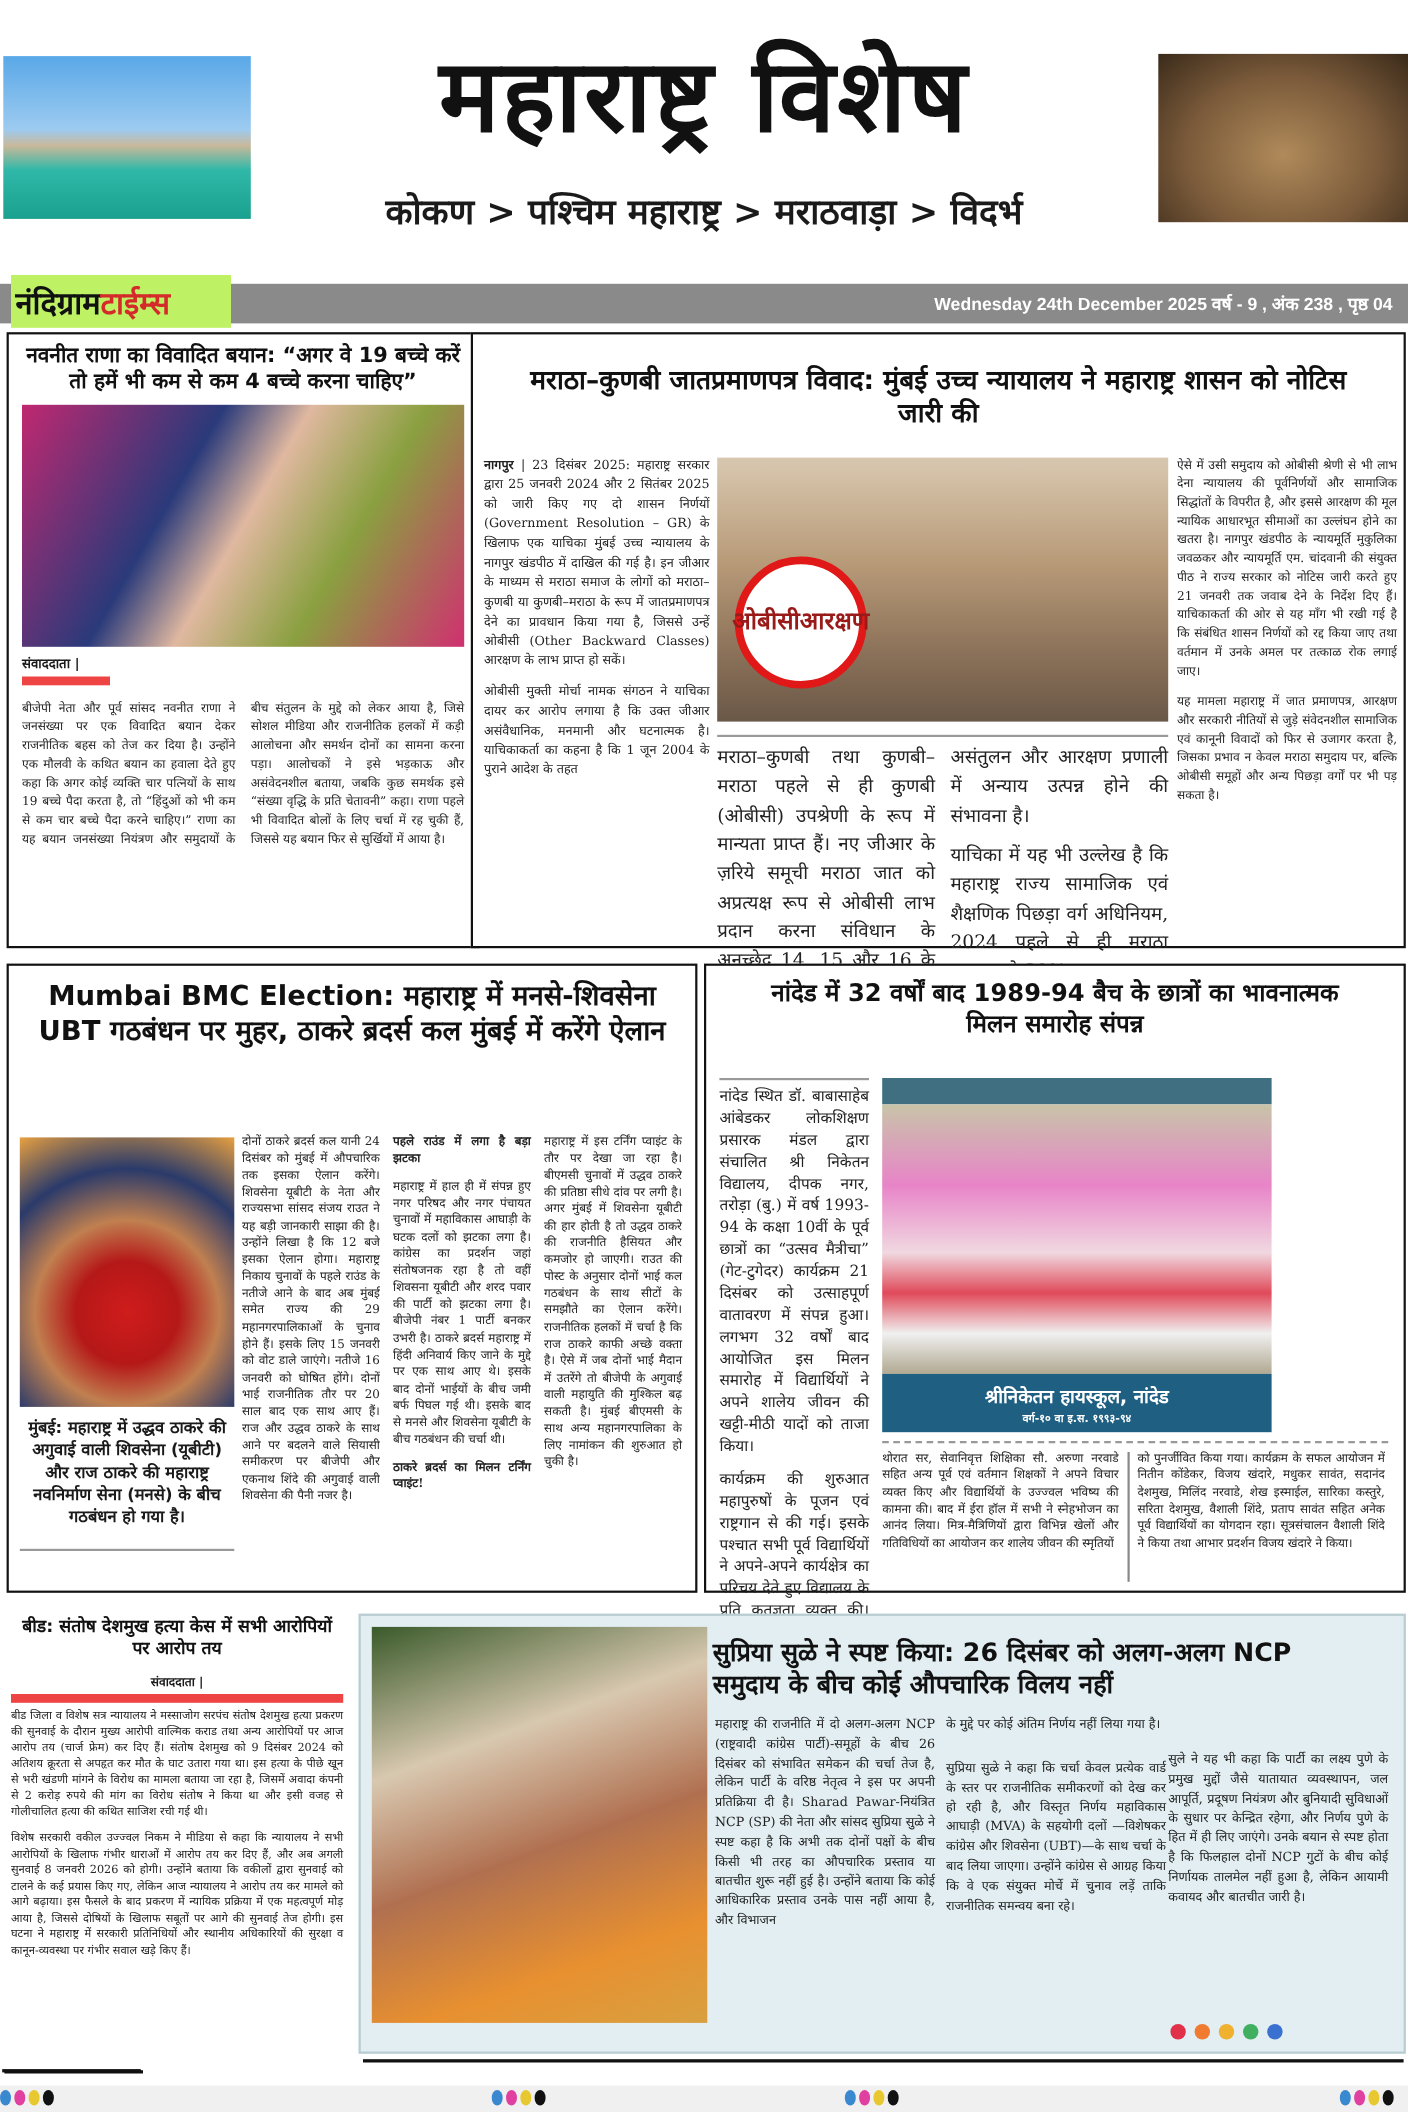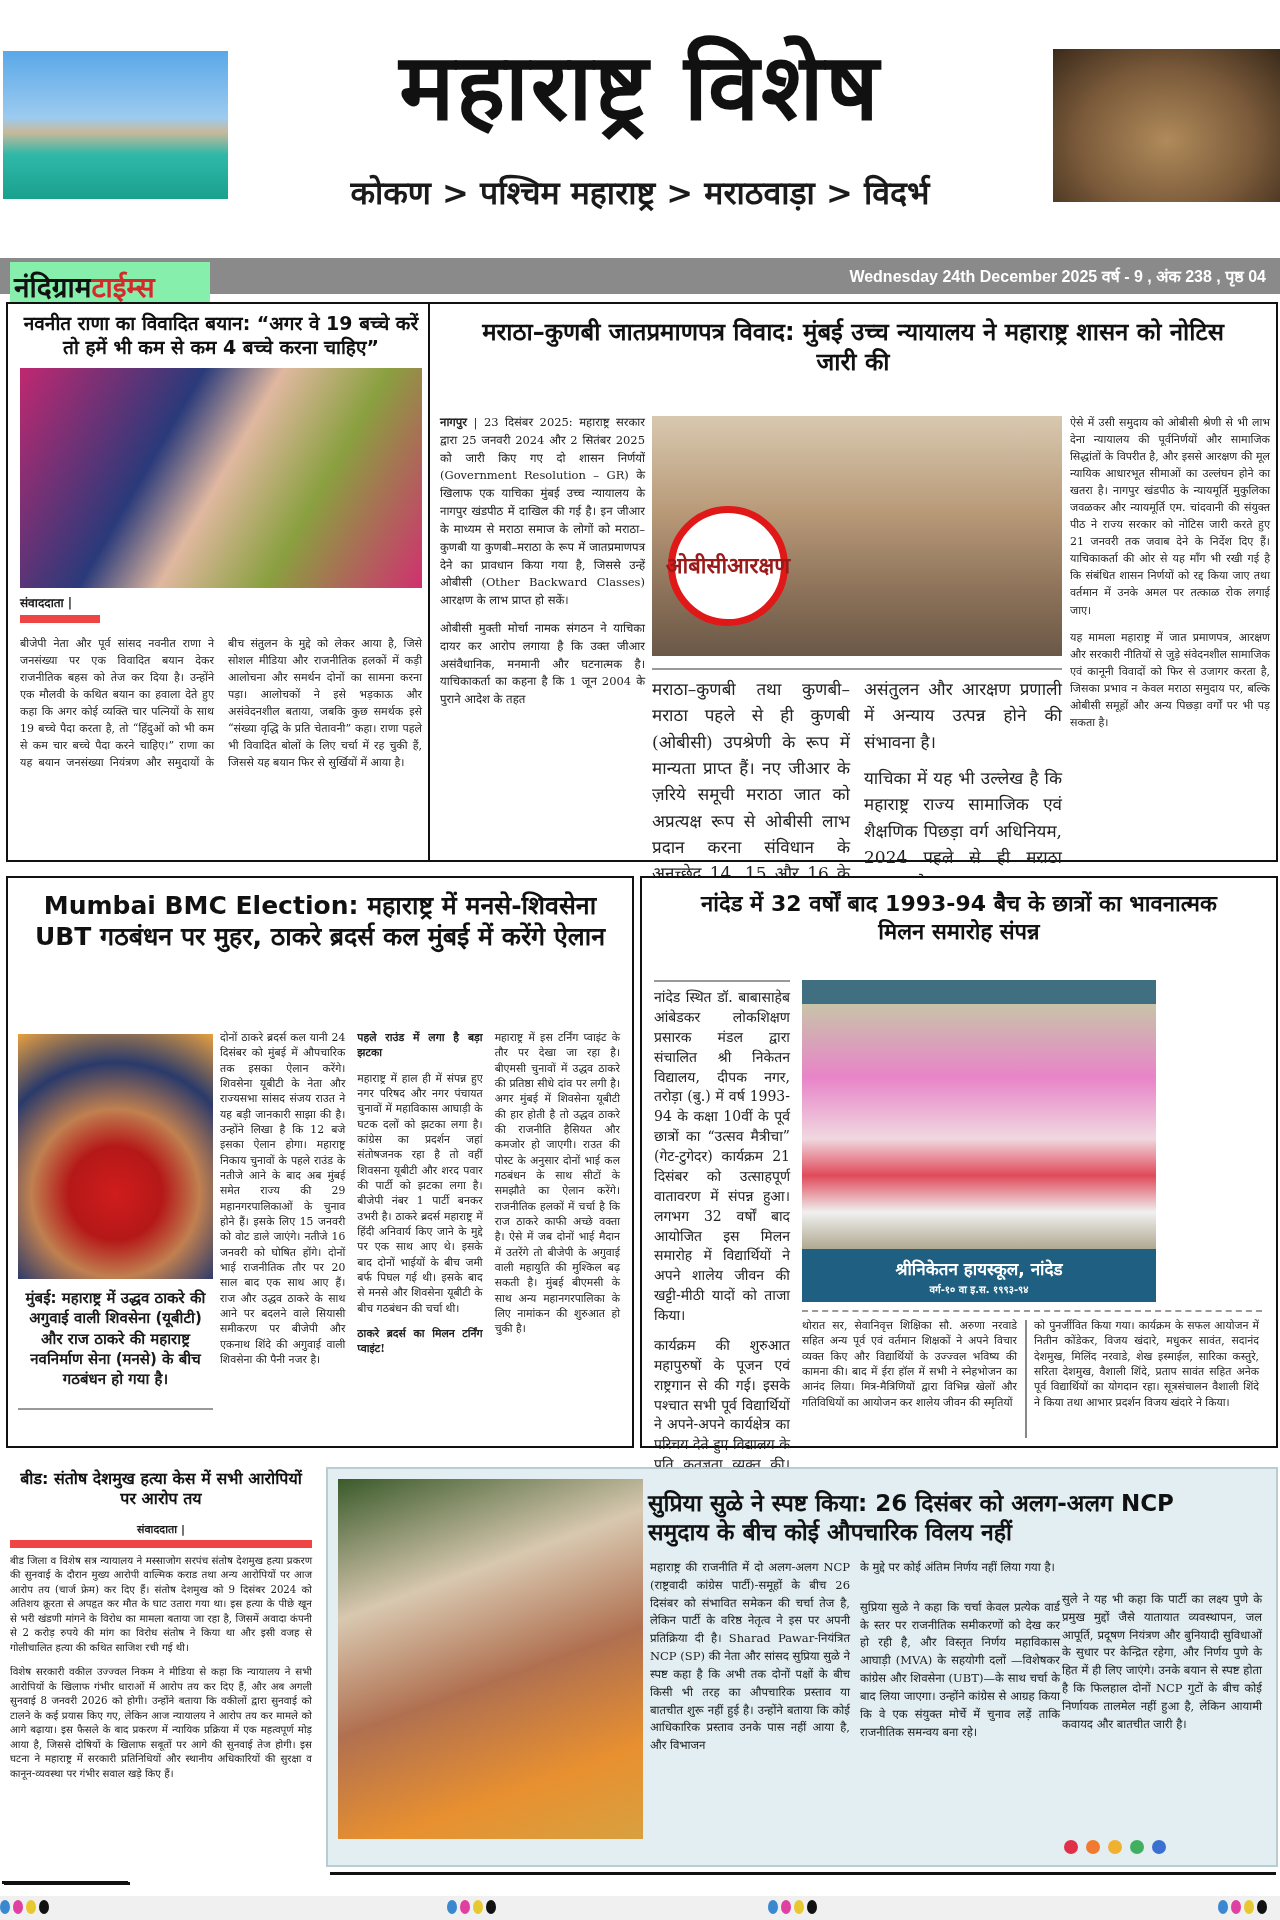--- a/index.html
+++ b/index.html
@@ -2,21 +2,21 @@
 <html><head>
 <meta charset="utf-8">
 <style>
   * { box-sizing: border-box; margin: 0; padding: 0; }
   body { width: 1280px; height: 1920px; background: #ffffff; font-family: "DejaVu Serif", serif; color: #1a1a1a; position: relative; overflow: hidden; }
   .abs { position: absolute; }
   .masthead-title { left: 0; width: 1280px; top: 30px; text-align: center; font-family: "DejaVu Sans", sans-serif; font-weight: bold; font-size: 92px; color: #8b4a42; letter-spacing: 2px; line-height: 1.1; }
   .masthead-sub { left: 0; width: 1280px; top: 170px; text-align: center; font-family: "DejaVu Sans", sans-serif; font-weight: bold; font-size: 32px; color: #1a1a1a; }
   .photo { background: linear-gradient(135deg,#7aa,#356); overflow: hidden; }
   .topbar { left: 0; top: 258px; width: 1280px; height: 36px; background: #8a8a8a; }
-  .logo-box { left: 10px; top: 262px; width: 200px; height: 48px; background: #86efac; display: flex; align-items: center; padding-left: 4px; font-family: "DejaVu Sans", sans-serif; font-weight: bold; font-size: 28px; }
+  .logo-box { left: 10px; top: 250px; width: 200px; height: 48px; background: #bef264; display: flex; align-items: center; padding-left: 4px; font-family: "DejaVu Sans", sans-serif; font-weight: bold; font-size: 28px; }
   .logo-black { color: #111; }
   .logo-red { color: #d42a2a; }
   .dateline { right: 14px; top: 265px; font-family: "Liberation Sans", sans-serif; font-weight: bold; font-size: 16px; color: #fff; }
   .box { border: 2px solid #111; background: #fff; }
   .headline { font-family: "DejaVu Sans", sans-serif; font-weight: bold; text-align: center; color: #111; line-height: 1.25; }
   .body { font-family: "DejaVu Serif", serif; font-size: 11.5px; line-height: 1.55; text-align: justify; color: #222; }
   .body p + p { margin-top: 10px; }
   .cols2 { column-count: 2; column-gap: 14px; }
   .cols3 { column-count: 3; column-gap: 12px; }
   .byline { font-family: "DejaVu Sans", sans-serif; font-size: 12px; font-weight: bold; border-bottom: 8px solid #ef4444; padding-bottom: 4px; }
@@ -46,21 +46,21 @@
 
 <div class="abs box" style="left:6px;top:302px;width:430px;height:560px;padding:8px 12px;">
   <div class="headline" style="font-size:19px;">नवनीत राणा का विवादित बयान: “अगर वे 19 बच्चे करें तो हमें भी कम से कम 4 बच्चे करना चाहिए”</div>
   <div class="photo" style="margin-top:8px;height:220px;background:linear-gradient(120deg,#c02870 0%,#2a3a7a 35%,#e0b8a0 50%,#8aa040 70%,#d03070 100%);"></div>
   <div class="byline" style="margin-top:6px;width:80px;">संवाददाता |</div>
   <div class="body cols2" style="margin-top:12px;font-size:11px;">
     <p>बीजेपी नेता और पूर्व सांसद नवनीत राणा ने जनसंख्या पर एक विवादित बयान देकर राजनीतिक बहस को तेज कर दिया है। उन्होंने एक मौलवी के कथित बयान का हवाला देते हुए कहा कि अगर कोई व्यक्ति चार पत्नियों के साथ 19 बच्चे पैदा करता है, तो “हिंदुओं को भी कम से कम चार बच्चे पैदा करने चाहिए।” राणा का यह बयान जनसंख्या नियंत्रण और समुदायों के बीच संतुलन के मुद्दे को लेकर आया है, जिसे सोशल मीडिया और राजनीतिक हलकों में कड़ी आलोचना और समर्थन दोनों का सामना करना पड़ा। आलोचकों ने इसे भड़काऊ और असंवेदनशील बताया, जबकि कुछ समर्थक इसे “संख्या वृद्धि के प्रति चेतावनी” कहा। राणा पहले भी विवादित बोलों के लिए चर्चा में रह चुकी हैं, जिससे यह बयान फिर से सुर्खियों में आया है।</p>
   </div>
 </div>
 
-<div class="abs box" style="left:428px;top:302px;width:850px;height:560px;padding:13px;">
+<div class="abs box" style="left:428px;top:302px;width:850px;height:560px;padding:27px;">
   <div class="headline" style="font-size:24px;padding:0 20px;">मराठा–कुणबी जातप्रमाणपत्र विवाद: मुंबई उच्च न्यायालय ने महाराष्ट्र शासन को नोटिस जारी की</div>
   <div class="abs body" style="left:10px;top:110px;width:205px;">
     <p><b style="font-family:'DejaVu Sans',sans-serif;">नागपुर</b> <span>| 23 दिसंबर 2025:</span> <span>महाराष्ट्र सरकार द्वारा 25 जनवरी 2024 और 2 सितंबर 2025 को जारी किए गए दो शासन निर्णयों (Government Resolution – GR) के खिलाफ एक याचिका मुंबई उच्च न्यायालय के नागपुर खंडपीठ में दाखिल की गई है। इन जीआर के माध्यम से मराठा समाज के लोगों को मराठा–कुणबी या कुणबी–मराठा के रूप में जातप्रमाणपत्र देने का प्रावधान किया गया है, जिससे उन्हें ओबीसी (Other Backward Classes) आरक्षण के लाभ प्राप्त हो सकें।</span></p>
     <p>ओबीसी मुक्ती मोर्चा नामक संगठन ने याचिका दायर कर आरोप लगाया है कि उक्त जीआर असंवैधानिक, मनमानी और घटनात्मक है। याचिकाकर्ता का कहना है कि 1 जून 2004 के पुराने आदेश के तहत</p>
   </div>
   <div class="abs photo" style="left:222px;top:112px;width:410px;height:240px;background:linear-gradient(180deg,#d8c8b0 0%,#b89a78 40%,#8a7058 75%,#6a5848 100%);">
     <div class="abs stamp" style="left:16px;top:90px;width:120px;height:120px;">
       <span>ओबीसी</span>
       <span>आरक्षण</span>
     </div>
@@ -84,21 +84,21 @@
   <div class="abs body cols3" style="left:212px;top:152px;width:400px;font-size:10.8px;line-height:1.42;">
     <p>दोनों ठाकरे ब्रदर्स कल यानी 24 दिसंबर को मुंबई में औपचारिक तक इसका ऐलान करेंगे। शिवसेना यूबीटी के नेता और राज्यसभा सांसद संजय राउत ने यह बड़ी जानकारी साझा की है। उन्होंने लिखा है कि 12 बजे इसका ऐलान होगा। महाराष्ट्र निकाय चुनावों के पहले राउंड के नतीजे आने के बाद अब मुंबई समेत राज्य की 29 महानगरपालिकाओं के चुनाव होने हैं। इसके लिए 15 जनवरी को वोट डाले जाएंगे। नतीजे 16 जनवरी को घोषित होंगे। दोनों भाई राजनीतिक तौर पर 20 साल बाद एक साथ आए हैं। राज और उद्धव ठाकरे के साथ आने पर बदलने वाले सियासी समीकरण पर बीजेपी और एकनाथ शिंदे की अगुवाई वाली शिवसेना की पैनी नजर है।</p>
     <p><b>पहले राउंड में लगा है बड़ा झटका</b></p>
     <p>महाराष्ट्र में हाल ही में संपन्न हुए नगर परिषद और नगर पंचायत चुनावों में महाविकास आघाड़ी के घटक दलों को झटका लगा है। कांग्रेस का प्रदर्शन जहां संतोषजनक रहा है तो वहीं शिवसना यूबीटी और शरद पवार की पार्टी को झटका लगा है। बीजेपी नंबर 1 पार्टी बनकर उभरी है। ठाकरे ब्रदर्स महाराष्ट्र में हिंदी अनिवार्य किए जाने के मुद्दे पर एक साथ आए थे। इसके बाद दोनों भाईयों के बीच जमी बर्फ पिघल गई थी। इसके बाद से मनसे और शिवसेना यूबीटी के बीच गठबंधन की चर्चा थी।</p>
     <p><b>ठाकरे ब्रदर्स का मिलन टर्निंग प्वाइंट!</b></p>
     <p>महाराष्ट्र में इस टर्निंग प्वाइंट के तौर पर देखा जा रहा है। बीएमसी चुनावों में उद्धव ठाकरे की प्रतिष्ठा सीधे दांव पर लगी है। अगर मुंबई में शिवसेना यूबीटी की हार होती है तो उद्धव ठाकरे की राजनीति हैसियत और कमजोर हो जाएगी। राउत की पोस्ट के अनुसार दोनों भाई कल गठबंधन के साथ सीटों के समझौते का ऐलान करेंगे। राजनीतिक हलकों में चर्चा है कि राज ठाकरे काफी अच्छे वक्ता है। ऐसे में जब दोनों भाई मैदान में उतरेंगे तो बीजेपी के अगुवाई वाली महायुति की मुश्किल बढ़ सकती है। मुंबई बीएमसी के साथ अन्य महानगरपालिका के लिए नामांकन की शुरुआत हो चुकी है।</p>
   </div>
 </div>
 
 <div class="abs box" style="left:640px;top:876px;width:638px;height:572px;padding:12px;">
-  <div class="headline" style="font-size:22px;padding:0 40px;">नांदेड में 32 वर्षों बाद 1993-94 बैच के छात्रों का भावनात्मक मिलन समारोह संपन्न</div>
+  <div class="headline" style="font-size:22px;padding:0 40px;">नांदेड में 32 वर्षों बाद 1989-94 बैच के छात्रों का भावनात्मक मिलन समारोह संपन्न</div>
   <div class="abs rule" style="left:12px;top:102px;width:136px;"></div>
   <div class="abs body" style="left:12px;top:110px;width:136px;font-size:14px;line-height:1.42;">
     <p>नांदेड स्थित डॉ. बाबासाहेब आंबेडकर लोकशिक्षण प्रसारक मंडल द्वारा संचालित श्री निकेतन विद्यालय, दीपक नगर, तरोड़ा (बु.) में वर्ष 1993-94 के कक्षा 10वीं के पूर्व छात्रों का “उत्सव मैत्रीचा” (गेट-टुगेदर) कार्यक्रम 21 दिसंबर को उत्साहपूर्ण वातावरण में संपन्न हुआ। लगभग 32 वर्षों बाद आयोजित इस मिलन समारोह में विद्यार्थियों ने अपने शालेय जीवन की खट्टी-मीठी यादों को ताजा किया।</p>
     <p>कार्यक्रम की शुरुआत महापुरुषों के पूजन एवं राष्ट्रगान से की गई। इसके पश्चात सभी पूर्व विद्यार्थियों ने अपने-अपने कार्यक्षेत्र का परिचय देते हुए विद्यालय के प्रति कृतज्ञता व्यक्त की। छात्रों ने विद्यालय के योगदान को सम्मानित करने हेतु स्कूल को ज़ेरॉक्स मशीन भेंट स्वरूप प्रदान की।</p>
     <p>इस अवसर पर विद्यालय के मुख्याध्यापक श्री यशवंत</p>
   </div>
   <div class="abs" style="left:160px;top:102px;width:354px;">
     <div class="banner" style="height:24px;background:#3f6f80;"></div>
     <div class="photo" style="height:245px;background:linear-gradient(180deg,#c8c4a8 0%,#e884c8 30%,#f0d8e0 55%,#e04a5a 70%,#f0f0f0 85%,#b0a890 100%);"></div>
     <div class="banner" style="padding:8px 0 6px;">

